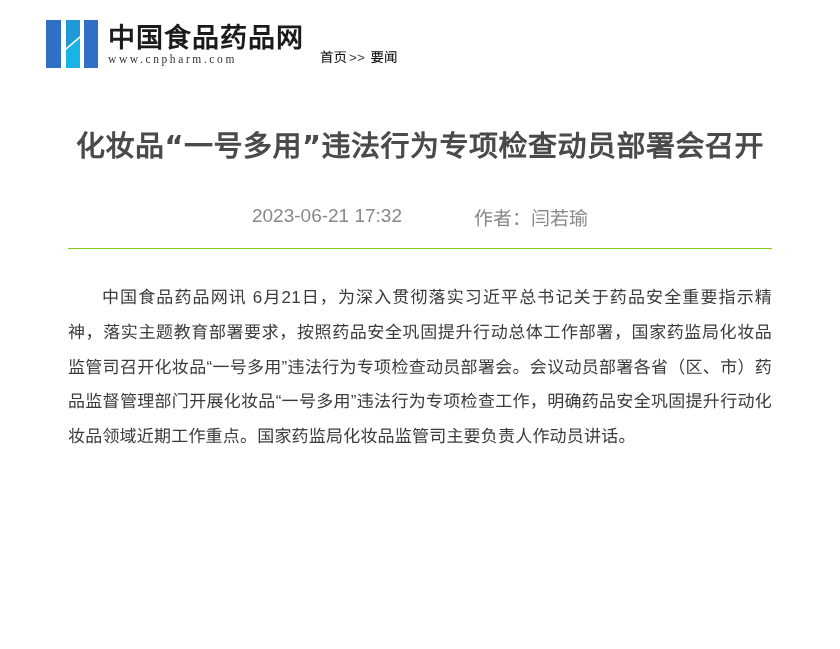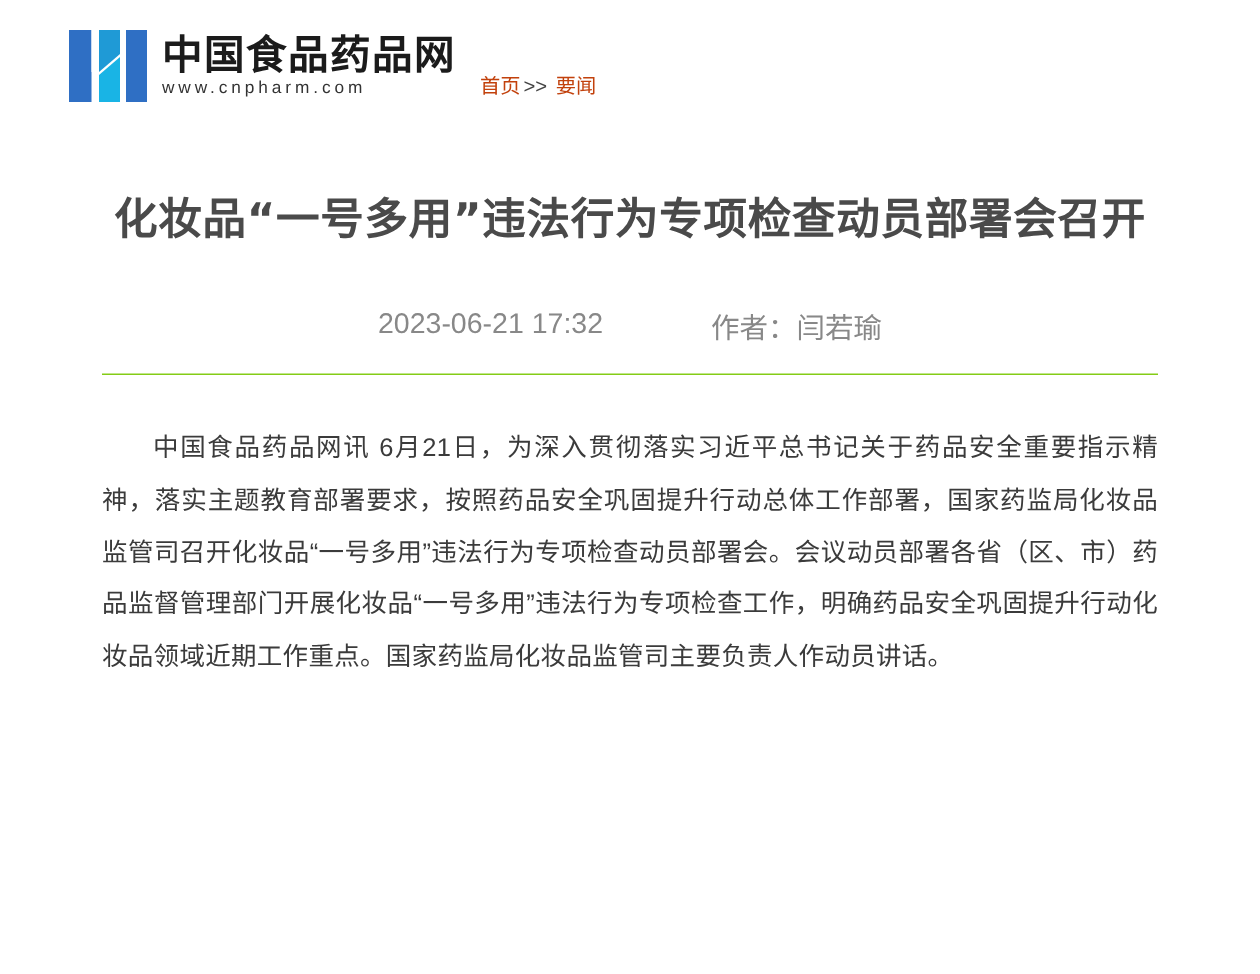--- a/index.html
+++ b/index.html
@@ -45,36 +45,36 @@
   .logo-title {
     font-family: "DejaVu Sans", "Liberation Sans", sans-serif;
     font-size: 27px;
     font-weight: bold;
     color: #1b1b1b;
     letter-spacing: 1px;
     line-height: 1.1;
     white-space: nowrap;
   }
   .logo-url {
-    font-family: Liberation Sans, sans-serif;
+    font-family: Liberation Serif, serif;
     font-size: 11.5px;
     color: #333333;
     letter-spacing: 2.6px;
     margin-top: 0;
     white-space: nowrap;
   }
   .breadcrumb {
     margin-left: 16px;
     margin-top: 28px;
     font-size: 13.5px;
     color: #444444;
     white-space: nowrap;
   }
   .breadcrumb a {
-    color: #c2410c;
+    color: #000000;
     text-decoration: none;
   }
   .breadcrumb .sep {
     margin: 0 2px;
     color: #444444;
   }
 
   
   .article {
     padding: 0 68px;

